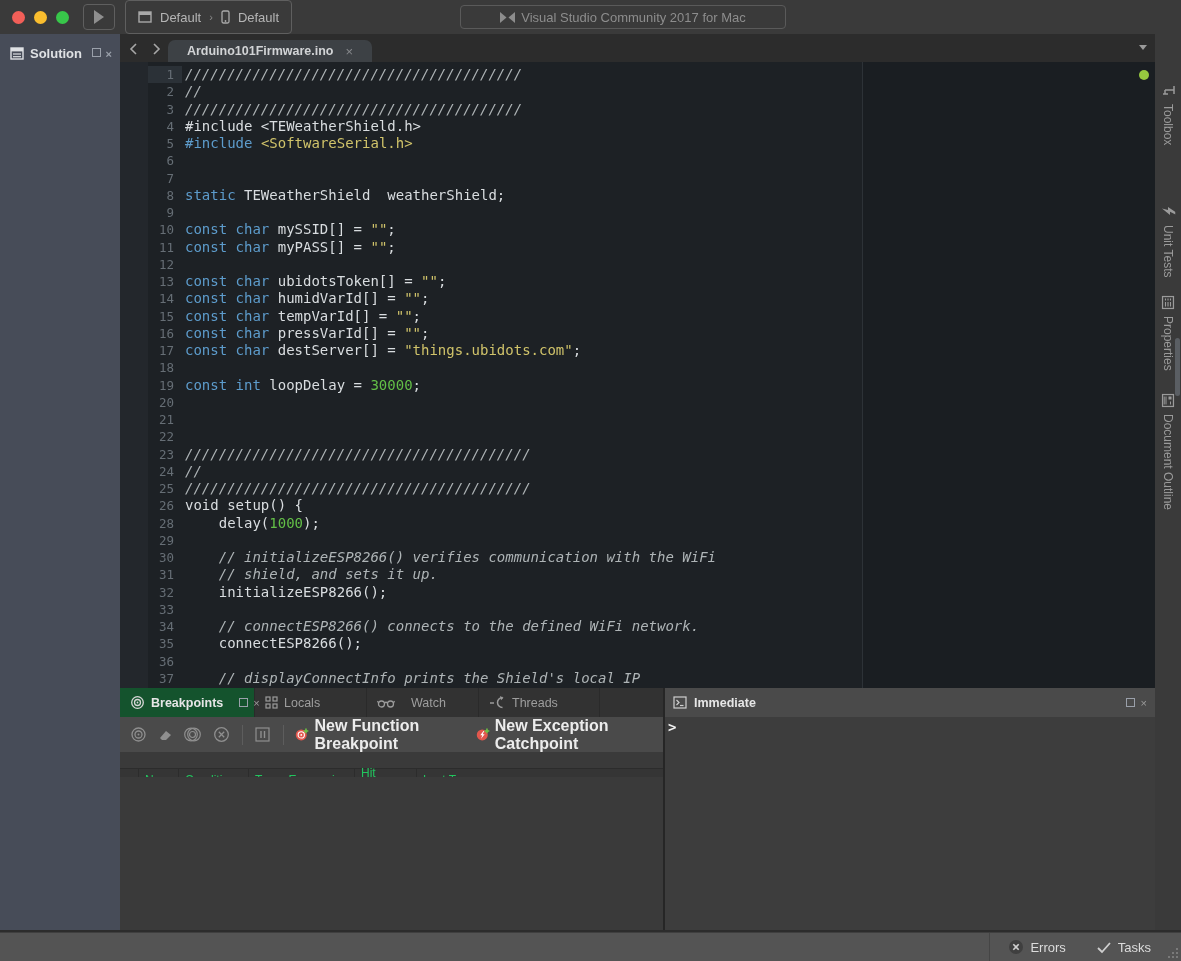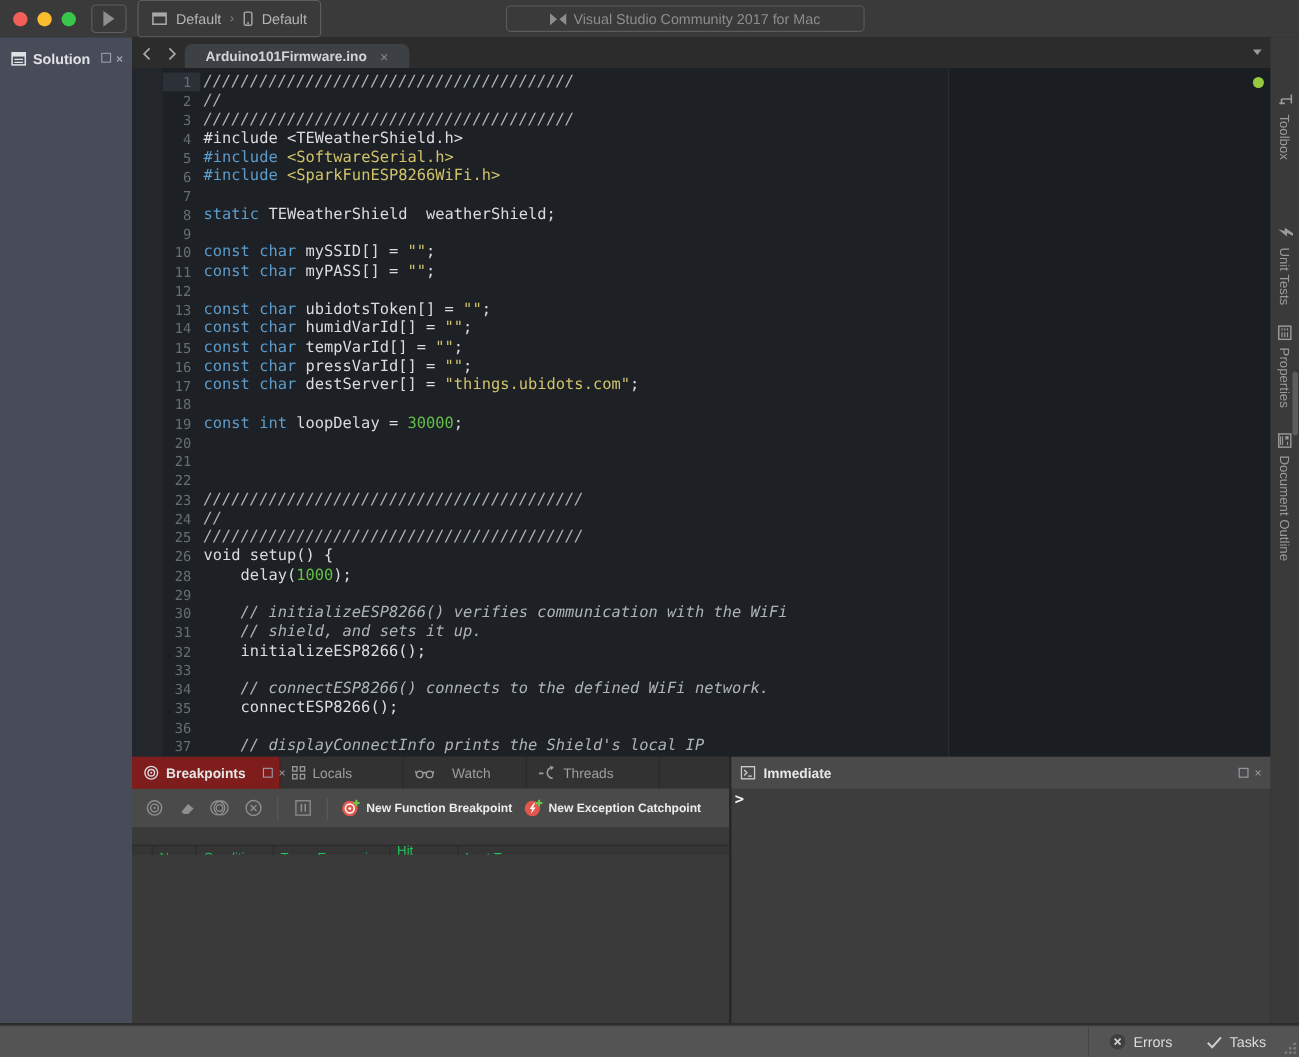--- a/index.html
+++ b/index.html
@@ -68,26 +68,26 @@
   .vtab .vlabel { writing-mode:vertical-rl; white-space:nowrap; }
   .vtab svg { transform:rotate(90deg); }
   .win-scroll { position:absolute; right:1px; top:304px; width:5px; height:58px; border-radius:3px; background:#5a5e63; }
 
   
   .bottom { position:absolute; left:120px; right:26px; top:654px; bottom:2px; background:#2a2a2a; }
   .bl-panel { position:absolute; left:0; top:0; bottom:0; width:543px; background:#3a3a3a; }
   .dbg-tabs { height:29px; background:#323232; display:flex; }
   .dbg-tab { display:flex; align-items:center; gap:6px; padding:0 10px; font-size:12.5px; color:#9e9e9e;
              border-right:1px solid #2a2a2a; }
-  .dbg-tab.active { background:#7f1d1d; color:#e6e6e6; font-weight:bold; }
+  .dbg-tab.active { background:#14532d; color:#e6e6e6; font-weight:bold; }
   .dbg-tab .tabctl { display:flex; gap:5px; margin-left:10px; color:#9b9b9b; font-weight:normal; font-size:11px; align-items:center;}
   .bp-toolbar { height:35px; background:#4a4a4a; display:flex; align-items:center; gap:10px; padding:0 10px; }
   .tb-ic { width:20px; display:flex; justify-content:center; }
   .tb-sep { width:1px; height:20px; background:#5d5d5d; margin:0 2px; }
-  .tb-action { display:flex; align-items:center; gap:5px; color:#ececec; font-size:11px; font-weight:bold; }
+  .tb-action { display:flex; align-items:center; gap:5px; color:#ececec; font-size:16px; font-weight:bold; }
   .bp-header { height:24px; background:#353535; display:flex; align-items:center; font-size:12px; color:#22c55e;
                border-top:1px solid #2c2c2c; border-bottom:1px solid #2c2c2c;margin-top:16px; }
   .bp-col { padding:0 6px; border-left:1px solid #2c2c2c; height:100%; display:flex; align-items:center; }
   .bp-body { position:absolute; top:89px; bottom:0; left:0; right:0; background:#3a3a3a; }
 
   .splitter-v { position:absolute; left:543px; width:2px; top:0; bottom:0; background:#262626; }
 
   .imm-panel { position:absolute; left:545px; right:0; top:0; bottom:0; background:#3d3d3d; }
   .imm-head { height:29px; background:#4a4a4a; display:flex; align-items:center; gap:7px; padding:0 8px;
               color:#e6e6e6; font-size:12.5px; font-weight:bold; }
@@ -186,21 +186,21 @@
     <div class="editor">
       <div class="guide"></div>
       <div class="beyond"></div>
       <div class="bp-margin"></div>
       <div class="code-wrap" id="code-lines">
           <div class="cl cur"><span class="ln">1</span><span class="ct"><span class="tk-c">////////////////////////////////////////</span></span></div>
           <div class="cl"><span class="ln">2</span><span class="ct"><span class="tk-c">//</span></span></div>
           <div class="cl"><span class="ln">3</span><span class="ct"><span class="tk-c">////////////////////////////////////////</span></span></div>
           <div class="cl"><span class="ln">4</span><span class="ct"><span class="tk-p">#include &lt;TEWeatherShield.h&gt;</span></span></div>
           <div class="cl"><span class="ln">5</span><span class="ct"><span class="tk-k">#include</span><span class="tk-p"> </span><span class="tk-s">&lt;SoftwareSerial.h&gt;</span></span></div>
-          <div class="cl"><span class="ln">6</span><span class="ct"><span class="tk-k">#include</span><span class="tk-p"> </span><span class="tk-s">&lt;SparkFunESP8266WiFi.h&gt;</span></span></div>
+          <div class="cl"><span class="ln">6</span></div>
           <div class="cl"><span class="ln">7</span><span class="ct"></span></div>
           <div class="cl"><span class="ln">8</span><span class="ct"><span class="tk-k">static</span><span class="tk-p"> TEWeatherShield  weatherShield;</span></span></div>
           <div class="cl"><span class="ln">9</span><span class="ct"></span></div>
           <div class="cl"><span class="ln">10</span><span class="ct"><span class="tk-k">const char</span><span class="tk-p"> mySSID[] = </span><span class="tk-s">""</span><span class="tk-p">;</span></span></div>
           <div class="cl"><span class="ln">11</span><span class="ct"><span class="tk-k">const char</span><span class="tk-p"> myPASS[] = </span><span class="tk-s">""</span><span class="tk-p">;</span></span></div>
           <div class="cl"><span class="ln">12</span><span class="ct"></span></div>
           <div class="cl"><span class="ln">13</span><span class="ct"><span class="tk-k">const char</span><span class="tk-p"> ubidotsToken[] = </span><span class="tk-s">""</span><span class="tk-p">;</span></span></div>
           <div class="cl"><span class="ln">14</span><span class="ct"><span class="tk-k">const char</span><span class="tk-p"> humidVarId[] = </span><span class="tk-s">""</span><span class="tk-p">;</span></span></div>
           <div class="cl"><span class="ln">15</span><span class="ct"><span class="tk-k">const char</span><span class="tk-p"> tempVarId[] = </span><span class="tk-s">""</span><span class="tk-p">;</span></span></div>
           <div class="cl"><span class="ln">16</span><span class="ct"><span class="tk-k">const char</span><span class="tk-p"> pressVarId[] = </span><span class="tk-s">""</span><span class="tk-p">;</span></span></div>

